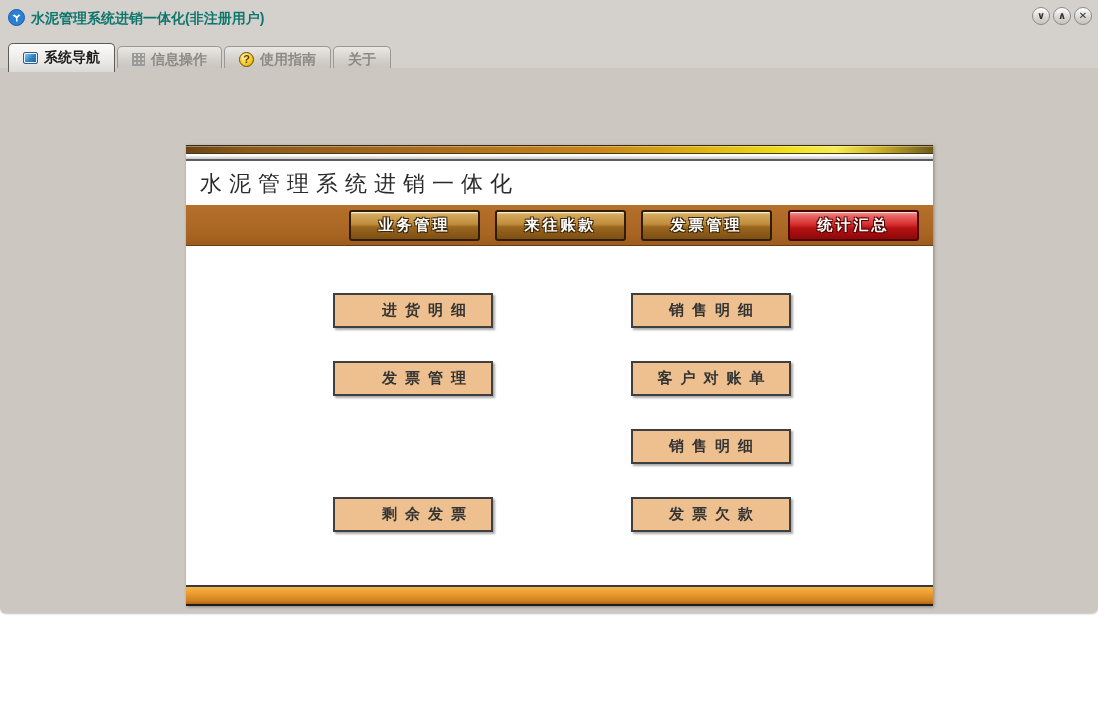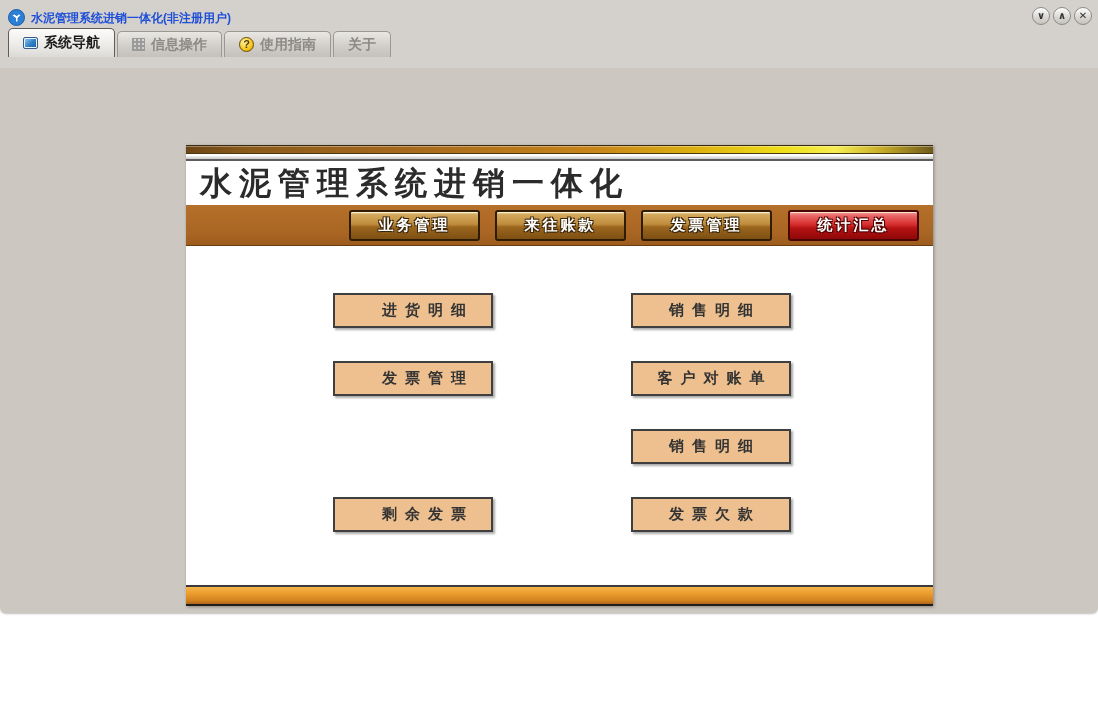--- a/index.html
+++ b/index.html
@@ -6,30 +6,30 @@
   html,body { width:1098px; height:723px; background:#ffffff; font-family:"Liberation Sans","DejaVu Sans",sans-serif; overflow:hidden; }
 
   
   .window { position:absolute; left:0; top:0; width:1098px; height:613px;
     background:#d4d0cb; border-radius:0 0 6px 6px;
     box-shadow:0 1px 2px rgba(0,0,0,0.25); }
 
   
   .titlebar { position:absolute; left:0; top:0; width:100%; height:36px; }
   .app-logo { position:absolute; left:8px; top:9px; width:17px; height:17px; }
-  .win-title { position:absolute; left:31px; top:10px; font-size:12px; font-weight:bold; color:#1d4ed8; }
+  .win-title { position:absolute; left:31px; top:10px; font-size:14px; font-weight:bold; color:#0f766e; }
   .win-controls { position:absolute; right:6px; top:7px; display:flex; gap:3px; }
   .win-btn { width:18px; height:18px; border-radius:50%;
     background:linear-gradient(#fdfdfd,#d8d6d2 60%,#c7c4bf);
     border:1px solid #8a8a8a; color:#333; font-size:10px; font-weight:bold;
     display:flex; align-items:center; justify-content:center; line-height:1; cursor:default;
     box-shadow:inset 0 1px 0 #fff; }
 
   
-  .tabbar { position:absolute; left:8px; top:28px; height:29px; display:flex; align-items:flex-end;text-align:right; }
+  .tabbar { position:absolute; left:8px; top:43px; height:29px; display:flex; align-items:flex-end;text-align:right; }
   .tab { height:26px; display:flex; align-items:center; gap:6px; padding:0 14px;
     border:1px solid #9b9893; border-bottom:none; border-radius:5px 5px 0 0; margin-right:2px;
     background:linear-gradient(#e9e7e4,#d2cfca 55%,#c4c1bc);
     color:#8d8a85; font-size:14px; font-weight:bold; }
   .tab.active { height:29px;
     background:linear-gradient(#fbfbfa,#eceae7 60%,#dcdad6);
     border:1px solid #5f5c58; border-bottom:none; color:#1c1c1c; z-index:2; }
 
   .tab-icon { display:inline-block; }
   .icon-monitor { width:15px; height:12px; border:1px solid #3a5a8a; border-radius:2px;
@@ -53,21 +53,21 @@
     background:#ffffff; box-shadow:1px 1px 3px rgba(60,50,40,0.45); }
 
   .gold-stripe { position:absolute; left:0; top:0; width:100%; height:9px;
     border-top:1px solid #3a2a10; border-bottom:1px solid #4a3a12;
     background:linear-gradient(90deg,#6b4516 0%,#8a5a1a 8%,#a86a1e 30%,#c8861a 55%,#ddb010 68%,#efdf18 80%,#f6ee52 87%,#c8ae2a 93%,#6e5a1c 100%);
     box-shadow:inset 0 1px 0 rgba(255,255,255,0.35); }
   .sub-stripe { position:absolute; left:0; top:11px; width:100%; height:5px;
     background:linear-gradient(#f2f2f2,#c9c9c9); border-bottom:2px solid #5c5c5c; }
 
   .panel-title { position:absolute; left:14px; top:20px; height:38px; display:flex; align-items:center;
-    font-size:32px; font-weight:bold; letter-spacing:7px; color:#2b2b2b; white-space:nowrap; }
+    font-size:22px; font-weight:normal; letter-spacing:7px; color:#2b2b2b; white-space:nowrap; }
 
   .menubar { position:absolute; left:0; top:60px; width:100%; height:41px;
     background:linear-gradient(#b5712a,#a96523 70%,#9c5c1e);
     border-bottom:1px solid #6a3c10; }
   .menu-btn { position:absolute; top:5px; width:131px; height:31px; border-radius:3px;
     border:2px solid #2e1c05; cursor:pointer;
     background:linear-gradient(#ead9a8 0%,#d3a85c 10%,#c08d3d 45%,#9c671f 55%,#7d4f12 100%);
     box-shadow:inset 0 1px 0 rgba(255,245,215,0.8);
     color:#fff; font-size:15px; font-weight:bold; letter-spacing:3px;
     display:flex; align-items:center; justify-content:center;

